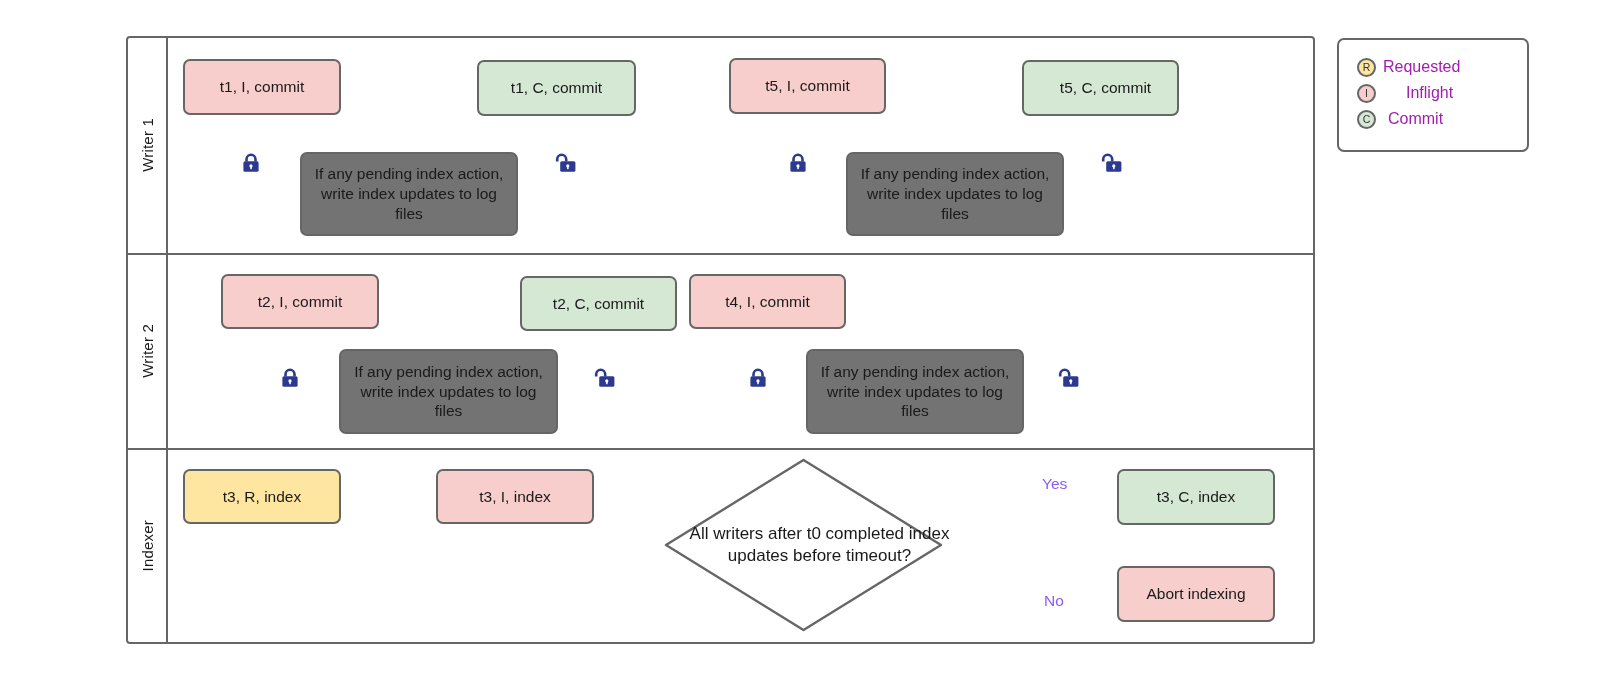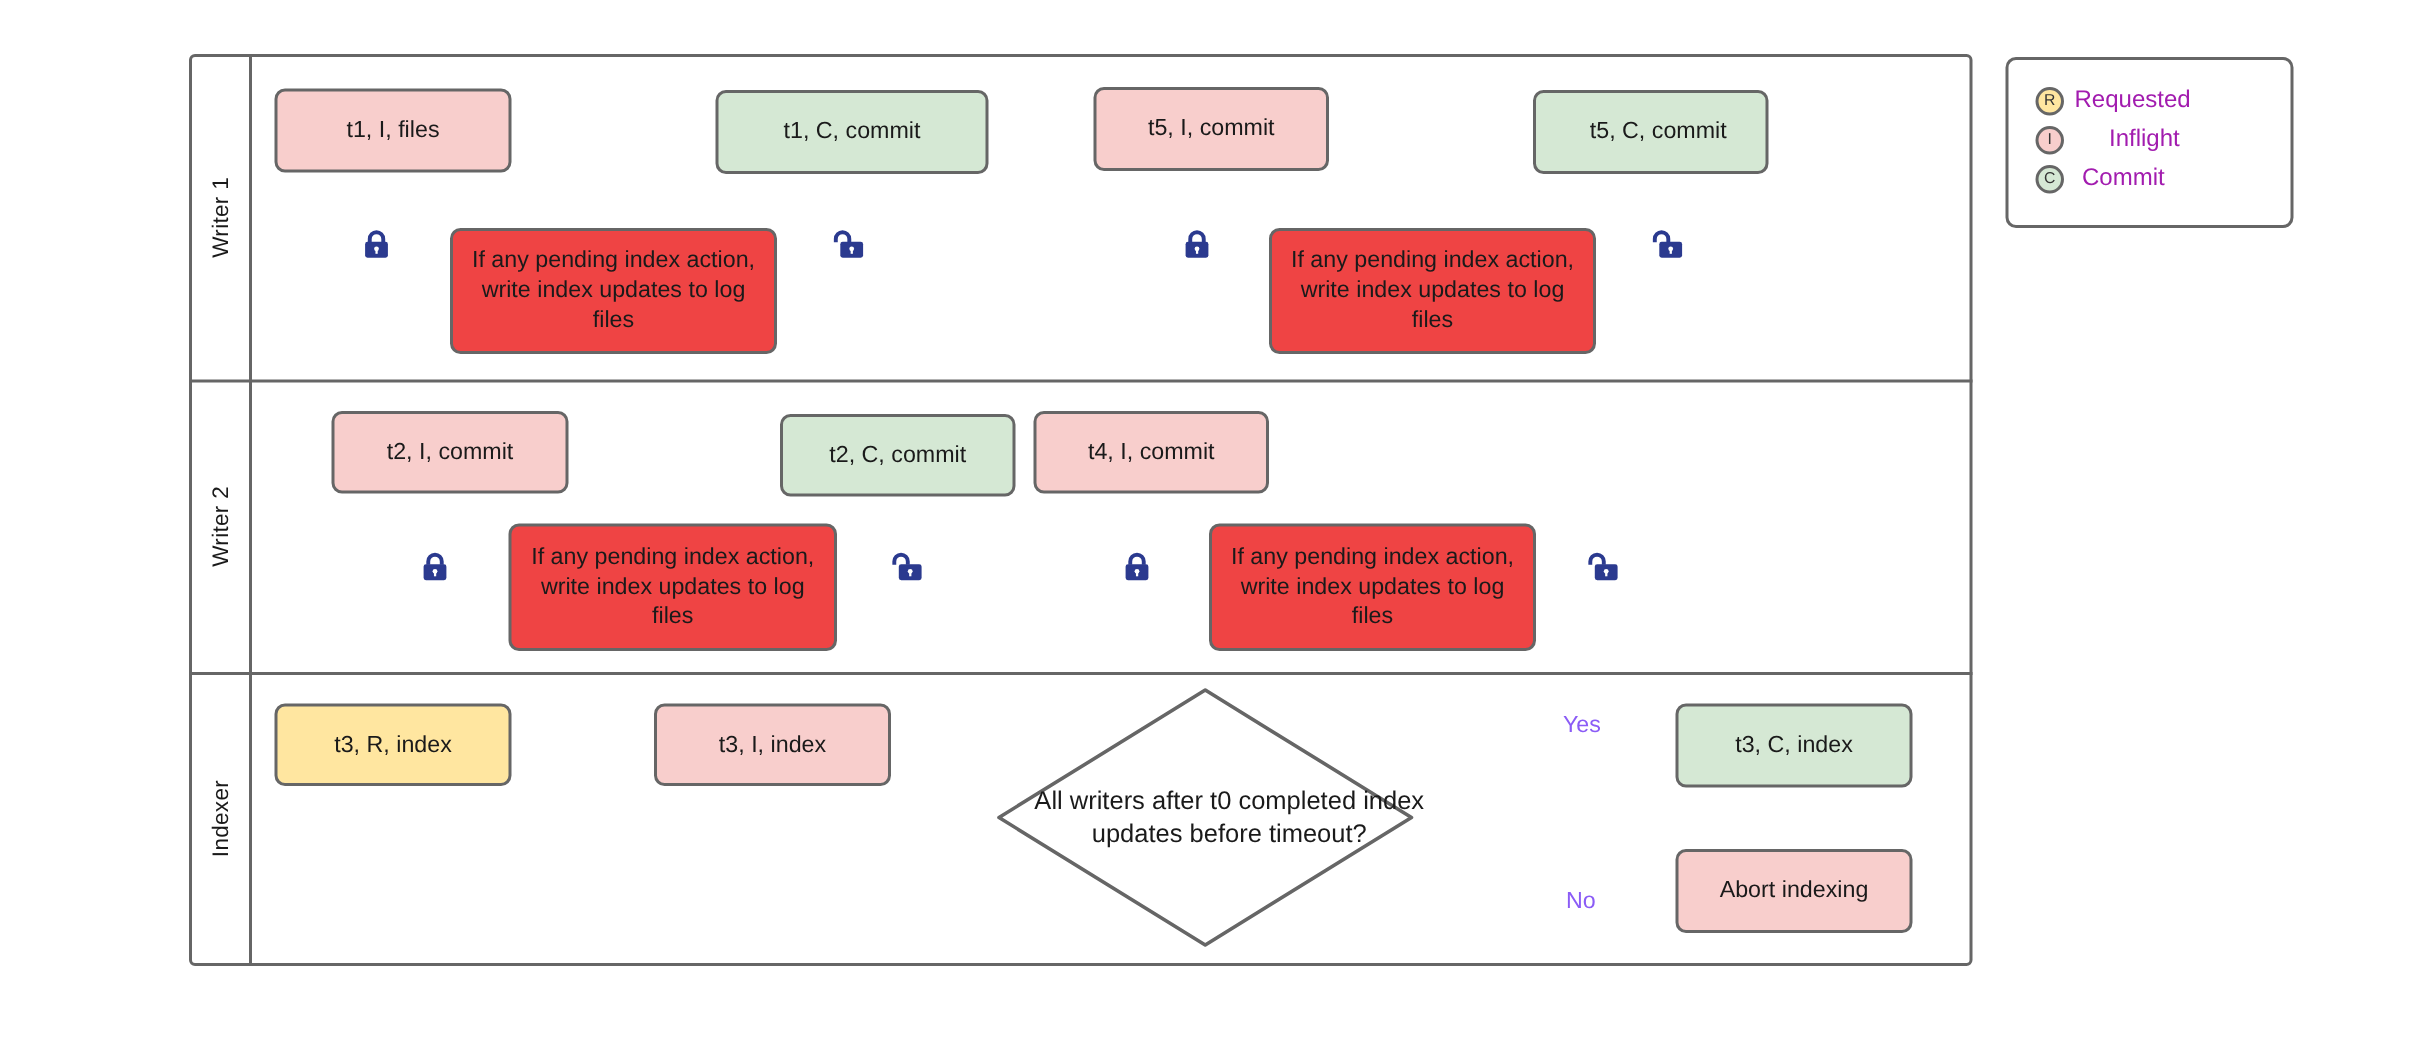--- a/index.html
+++ b/index.html
@@ -39,21 +39,21 @@
   
   .node{
     position:absolute;box-sizing:border-box;
     border:2.2px solid #666666;border-radius:7px;
     display:flex;align-items:center;justify-content:center;text-align:center;
     font-size:15.5px;line-height:1.28;color:#1a1a1a;padding:2px 6px;
   }
   .n-pink{background:#f8cecc;}
   .n-green{background:#d5e8d4;}
   .n-yellow{background:#ffe6a0;}
-  .n-white{background:#ef4444;}
+  .n-white{background:#737373;}
 
   
   .diamond-wrap{position:absolute;}
   .diamond-wrap svg{position:absolute;left:0;top:0;}
   .diamond-text{
     position:absolute;left:16px;top:0;width:100%;height:100%;
     display:flex;align-items:center;justify-content:center;text-align:center;
     font-size:17px;line-height:1.3;color:#1a1a1a;
   }
 
@@ -127,22 +127,22 @@
   <div class="lane-label" style="top:36px;height:217px;">
     <span>Writer 1</span>
   </div>
   <div class="lane-label" style="top:253px;height:195px;">
     <span>Writer 2</span>
   </div>
   <div class="lane-label" style="top:448px;height:196px;">
     <span>Indexer</span>
   </div>
 
-  <div class="node n-pink" style="left:183px;top:59px;width:158px;height:56px;">t1, I, files</div>
-  <div class="node n-green" style="left:477px;top:60px;width:182px;height:56px;">t1, C, commit</div>
+  <div class="node n-pink" style="left:183px;top:59px;width:158px;height:56px;">t1, I, commit</div>
+  <div class="node n-green" style="left:477px;top:60px;width:159px;height:56px;">t1, C, commit</div>
   <div class="node n-white" style="left:300px;top:152px;width:218px;height:84px;">If any pending index action, write index updates to log files</div>
 
   <div class="node n-pink" style="left:729px;top:58px;width:157px;height:56px;">t5, I, commit</div>
   <div class="node n-green" style="left:1022px;top:60px;width:157px;height:56px;padding-left:16px;">t5, C, commit</div>
   <div class="node n-white" style="left:846px;top:152px;width:218px;height:84px;">If any pending index action, write index updates to log files</div>
 
   <div class="node n-pink" style="left:221px;top:274px;width:158px;height:55px;">t2, I, commit</div>
   <div class="node n-green" style="left:520px;top:276px;width:157px;height:55px;">t2, C, commit</div>
   <div class="node n-white" style="left:339px;top:349px;width:219px;height:85px;">If any pending index action, write index updates to log files</div>
 

